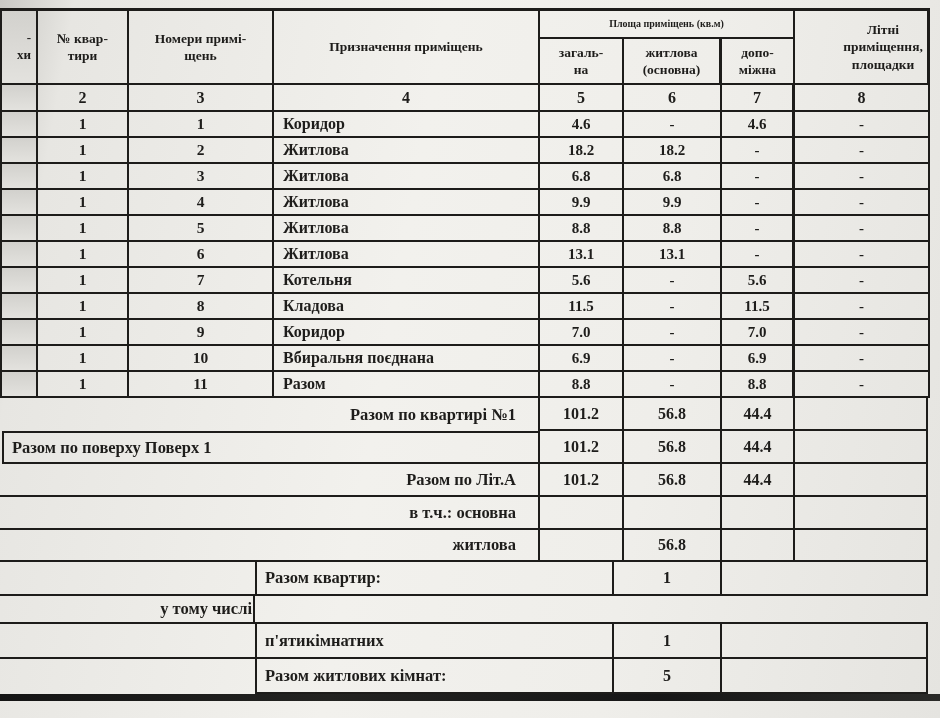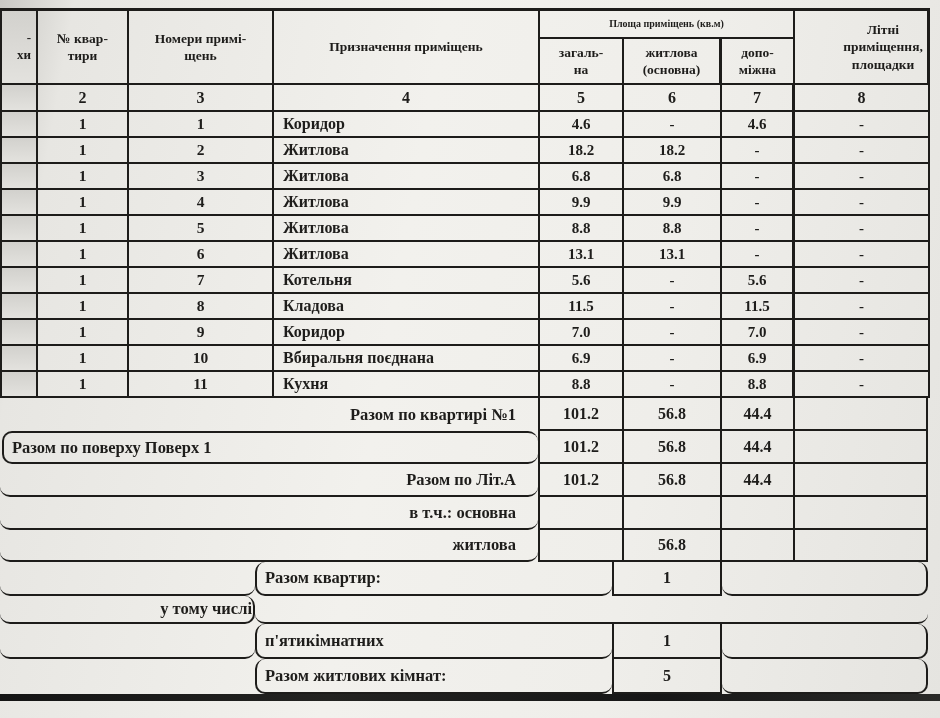--- a/index.html
+++ b/index.html
@@ -37,21 +37,21 @@
   .sliver{background:linear-gradient(180deg,#d2d1cd,#e3e2de);}
   .sliver-h{justify-content:flex-end;padding-right:5px;text-align:right;font-size:13px;}
   .num{font-size:16px;}
   .cell-apt,.cell-num{font-size:15.5px;}
   .cell-purpose{justify-content:flex-start;padding-left:9px;font-size:16px;white-space:nowrap;}
   .cell-val{font-size:15px;}
   
   .abs{position:absolute;box-sizing:border-box;display:flex;align-items:center;}
   .lbl-r{justify-content:flex-end;text-align:right;padding-right:22px;font-size:16.5px;}
   .lbl-l{justify-content:flex-start;text-align:left;padding-left:8px;font-size:16.5px;}
-  .bb{border-bottom:2px solid var(--ln);border-radius:10px;}
+  .bb{border-bottom:2px solid var(--ln);}
   .bl{border-left:2px solid var(--ln);}
   .br{border-right:2px solid var(--ln);}
   .bt{border-top:2px solid var(--ln);}
   .scell{justify-content:center;font-size:16px;border-left:2px solid var(--ln);border-bottom:2px solid var(--ln);}
   .bottom-bar{
     position:absolute;left:0;top:694px;width:940px;height:7px;
     background:linear-gradient(90deg,#141414 0%,#232321 35%,#161616 70%,#2a2a28 100%);
   }
 </style>
 </head>
@@ -174,21 +174,21 @@
     <div class="c cell-num">10</div>
     <div class="c cell-purpose">Вбиральня поєднана</div>
     <div class="c cell-val">6.9</div>
     <div class="c cell-val">-</div>
     <div class="c cell-val">6.9</div>
     <div class="c cell-val">-</div>
 
     <div class="c sliver"></div>
     <div class="c cell-apt">1</div>
     <div class="c cell-num">11</div>
-    <div class="c cell-purpose">Кухня</div>
+    <div class="c cell-purpose">Разом</div>
     <div class="c cell-val">8.8</div>
     <div class="c cell-val">-</div>
     <div class="c cell-val">8.8</div>
     <div class="c cell-val">-</div>
   </div>
 
   <div class="abs lbl-r" style="left:0;top:398px;width:538px;height:33px;">Разом по квартирі №1</div>
   <div class="abs scell" style="left:538px;top:398px;width:84px;height:33px;">101.2</div>
   <div class="abs scell" style="left:622px;top:398px;width:98px;height:33px;">56.8</div>
   <div class="abs scell" style="left:720px;top:398px;width:73px;height:33px;">44.4</div>

